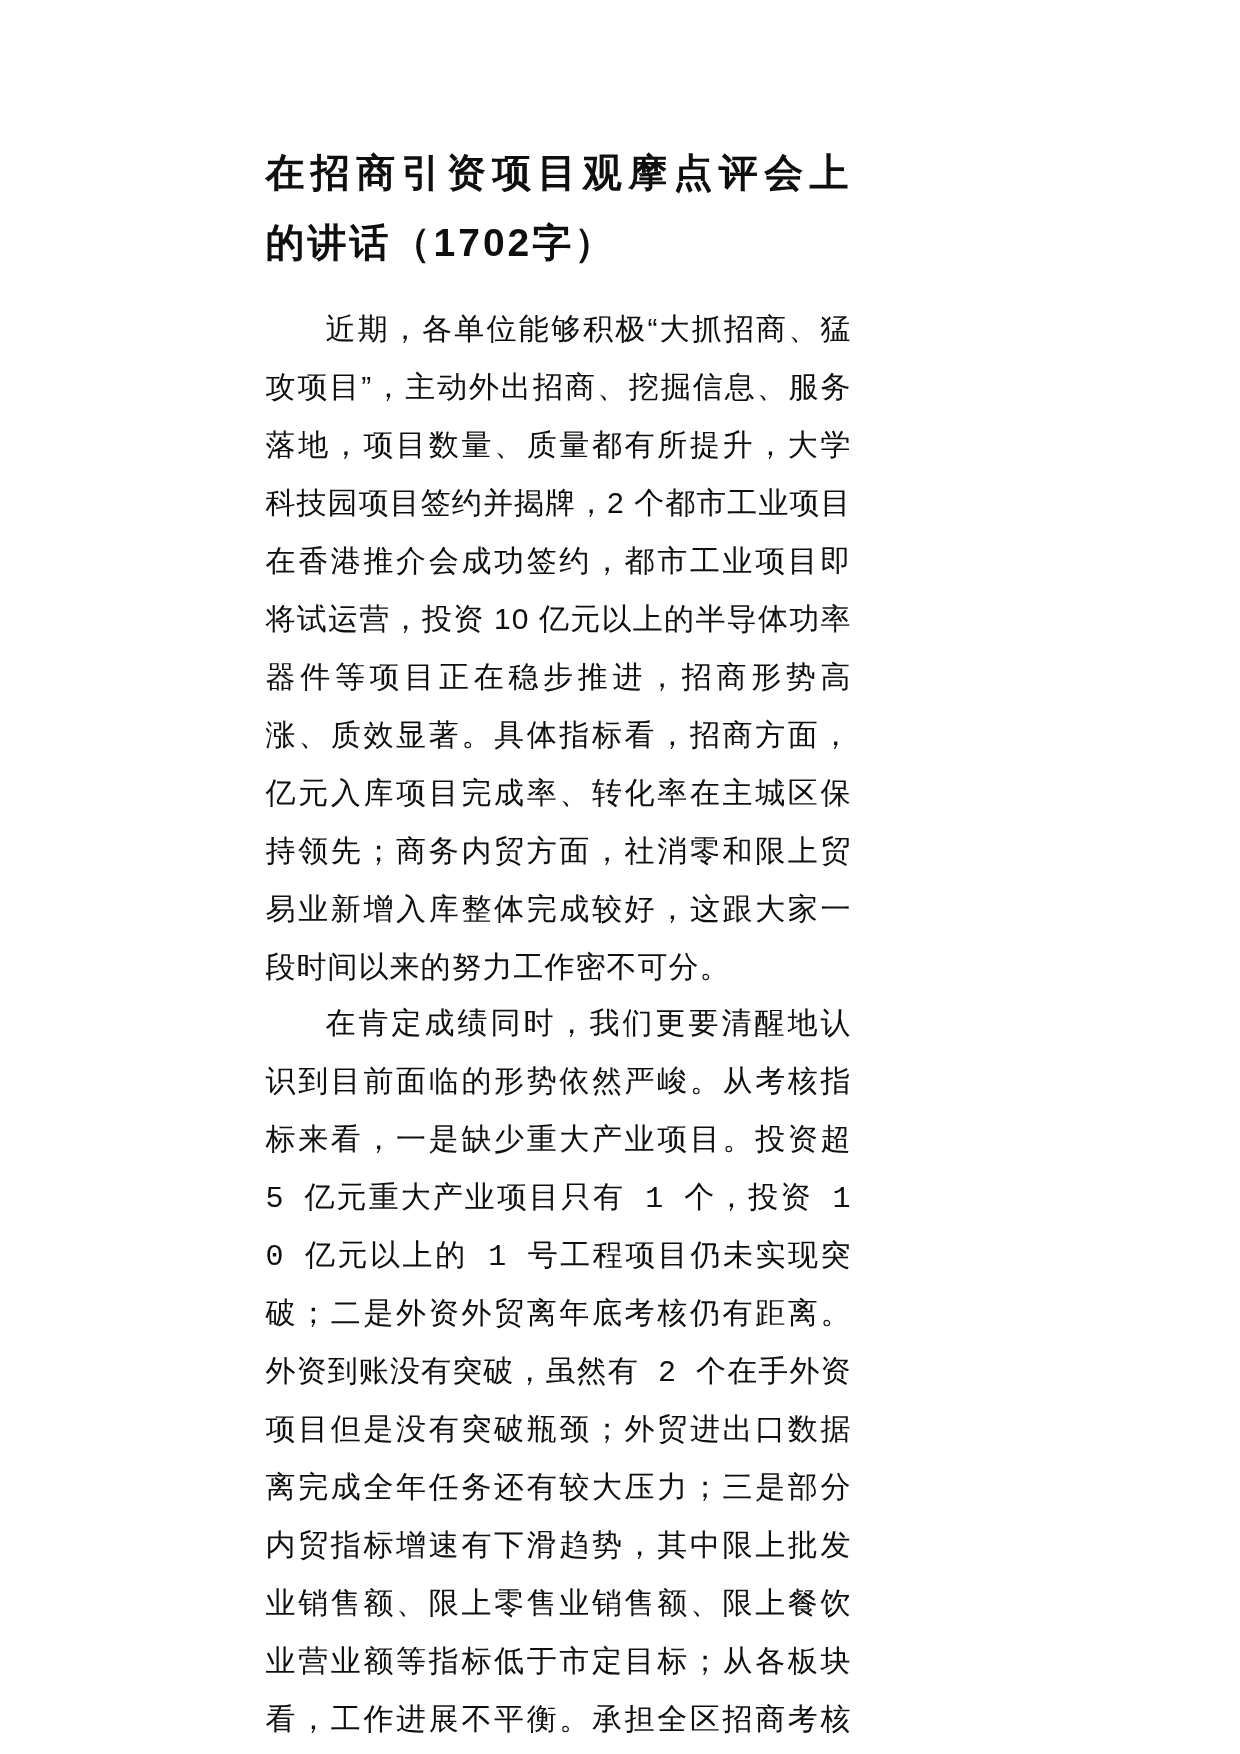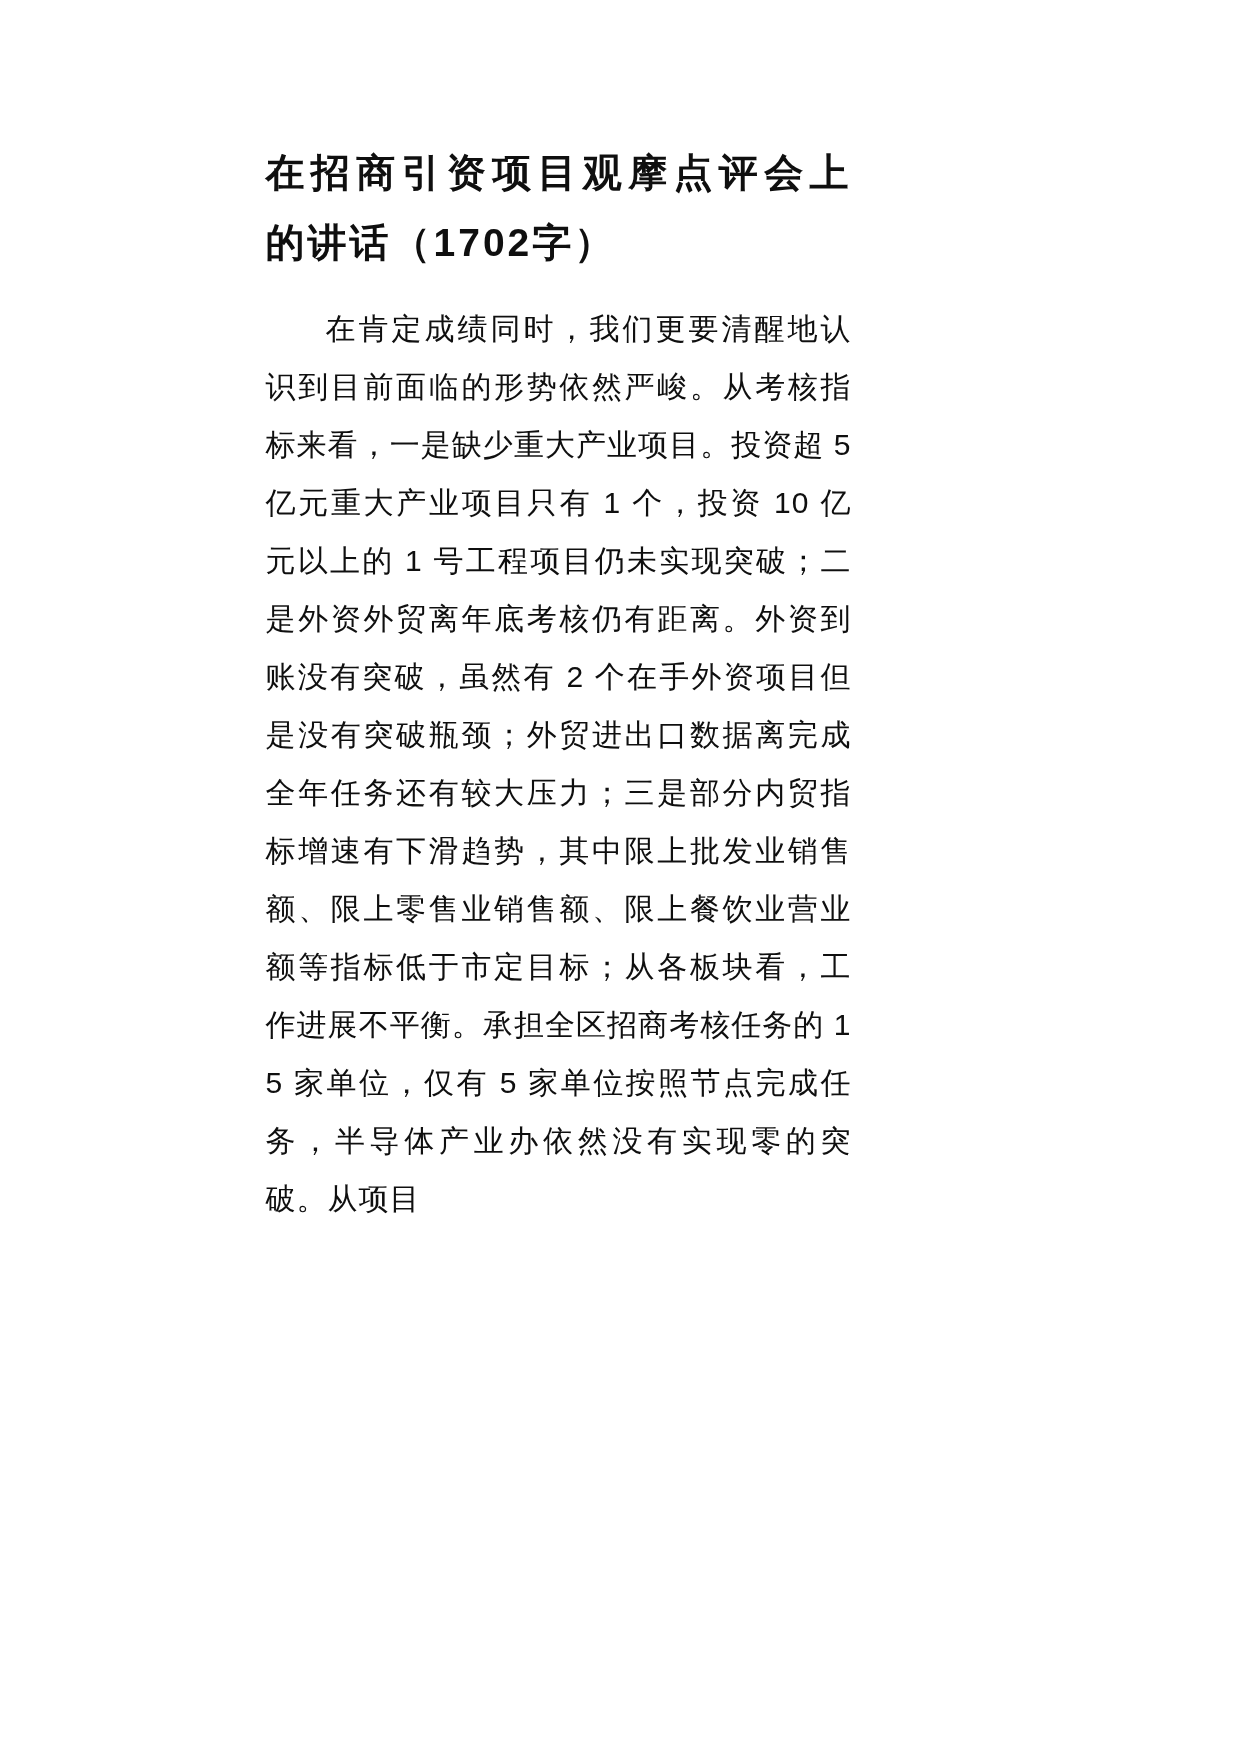--- a/index.html
+++ b/index.html
@@ -41,14 +41,15 @@
   .doc-para + .doc-para {
     margin-top: 0;
     font-family: Liberation Mono, monospace;
   }
 </style>
 </head>
 <body>
 
 <div class="page">
   <h1 class="doc-title">在招商引资项目观摩点评会上的讲话（1702字）</h1>
+  <p class="doc-para">近期，各单位能够积极“大抓招商、猛攻项目”，主动外出招商、挖掘信息、服务落地，项目数量、质量都有所提升，大学科技园项目签约并揭牌，2 个都市工业项目在香港推介会成功签约，都市工业项目即将试运营，投资 10 亿元以上的半导体功率器件等项目正在稳步推进，招商形势高涨、质效显著。具体指标看，招商方面，亿元入库项目完成率、转化率在主城区保持领先；商务内贸方面，社消零和限上贸易业新增入库整体完成较好，这跟大家一段时间以来的努力工作密不可分。</p>
   <p class="doc-para">在肯定成绩同时，我们更要清醒地认识到目前面临的形势依然严峻。从考核指标来看，一是缺少重大产业项目。投资超 5 亿元重大产业项目只有 1 个，投资 10 亿元以上的 1 号工程项目仍未实现突破；二是外资外贸离年底考核仍有距离。外资到账没有突破，虽然有 2 个在手外资项目但是没有突破瓶颈；外贸进出口数据离完成全年任务还有较大压力；三是部分内贸指标增速有下滑趋势，其中限上批发业销售额、限上零售业销售额、限上餐饮业营业额等指标低于市定目标；从各板块看，工作进展不平衡。承担全区招商考核任务的 15 家单位，仅有 5 家单位按照节点完成任务，半导体产业办依然没有实现零的突破。从项目</p>
 </div>
 
 </body></html>

